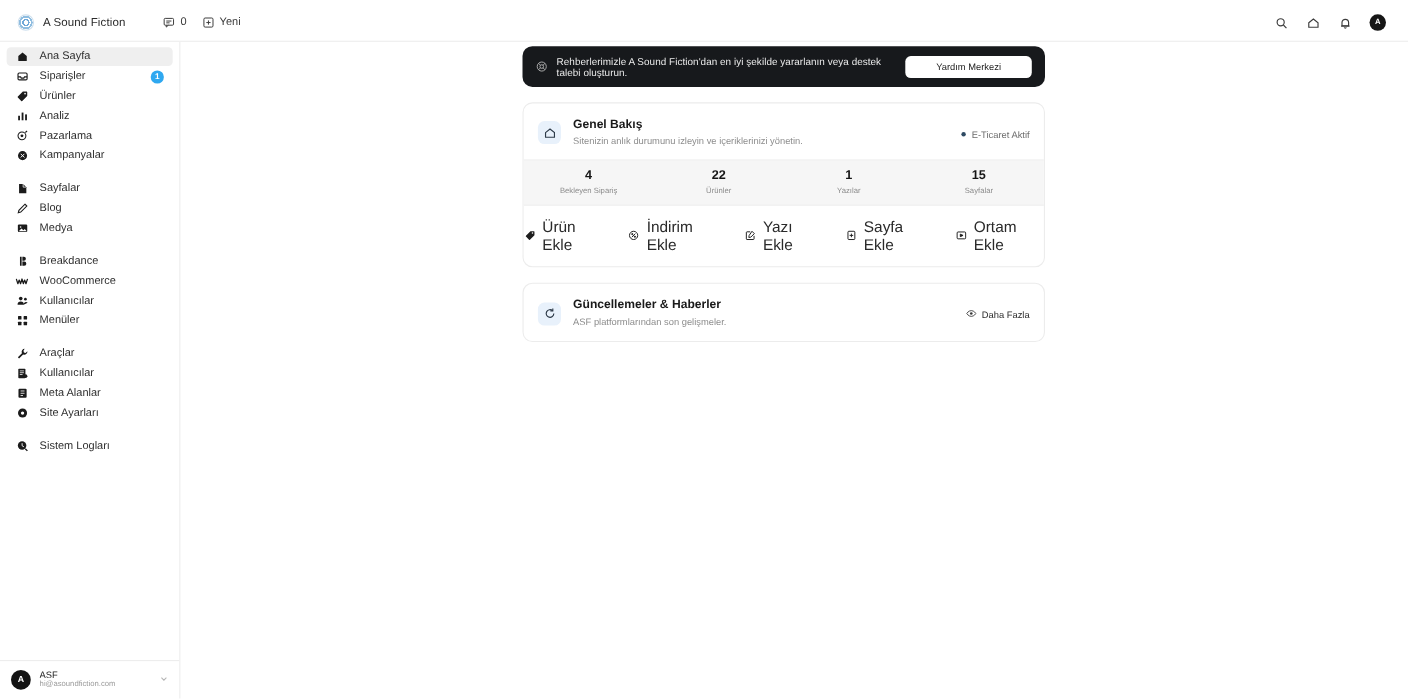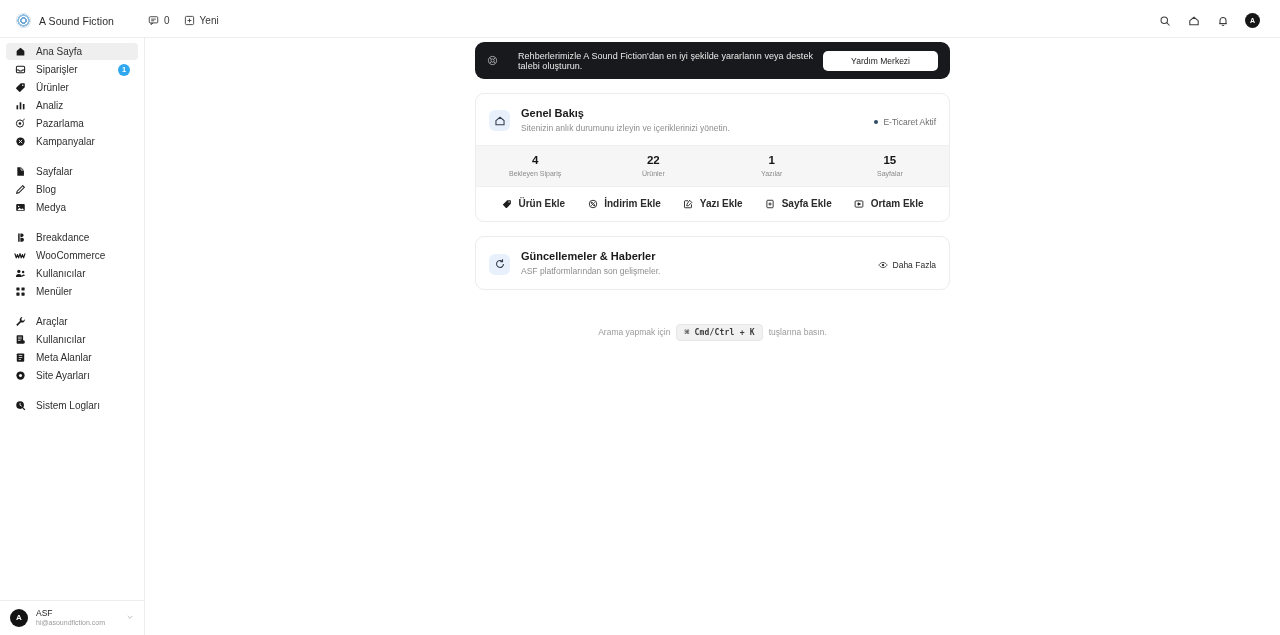--- a/index.html
+++ b/index.html
@@ -39,21 +39,21 @@
   .tb-avatar {
     width: 15px; height: 15px; border-radius: 50%;
     background: #161616; color: #fff;
     display: flex; align-items: center; justify-content: center;
     font-size: 7px; font-weight: 700;
   }
 
   
   .sidebar {
     position: absolute; top: 34px; left: 0;
-    width: 145px; height: 601px;
+    width: 164px; height: 601px;
     background: #ffffff;
     border-right: 1px solid #ededed;
     display: flex; flex-direction: column;
     z-index: 20;
   }
   .nav { padding-top: 8px; flex: 1 1 auto; overflow: hidden; }
   .nav-group { padding: 0 6px; }
   .nav-sep { height: 1px; background: transparent; margin: 10px 0 2px; }
   .nav-item {
     display: flex; align-items: center; gap: 10px;
@@ -103,21 +103,21 @@
   
   .banner {
     background: #17191c;
     border-radius: 9px;
     height: 37px;
     display: flex; align-items: center;
     padding: 0 12px 0 11px;
     color: #e8e8e8;
   }
   .banner-ic { width: 12px; height: 12px; flex: none; display: flex; align-items: center; justify-content: center; color: #b6b6b6; }
-  .banner-txt { font-size: 9px; margin-left: 20px; color: #eaeaea; letter-spacing: .05px; }
+  .banner-txt { font-size: 9px; margin-left: 8px; color: #eaeaea; letter-spacing: .05px; }
   .banner-btn {
     margin-left: auto;
     background: #ffffff; color: #1b1b1b;
     border: none; border-radius: 5px;
     font-size: 8.5px; font-family: inherit;
     padding: 5px 28px;
     cursor: pointer; white-space: nowrap;
   }
 
   
@@ -149,21 +149,21 @@
     border-top: 1px solid #f0f0f0;
     border-bottom: 1px solid #f0f0f0;
     padding: 7px 0 9px;
   }
   .stat { flex: 1; text-align: center; }
   .stat-val { font-size: 11.5px; font-weight: 700; color: #151515; line-height: 1.3; }
   .stat-lab { font-size: 7px; color: #8b8b8b; margin-top: 2px; }
 
   
   .actions { display: flex; justify-content: center; gap: 22px; padding: 11px 0 12px; }
-  .action { display: flex; align-items: flex-end; gap: 6px; font-size: 10px; color: #2a2a2a; cursor: pointer; font-weight: bold; }
+  .action { display: flex; align-items: center; gap: 6px; font-size: 14px; color: #2a2a2a; cursor: pointer; }
   .action-ic { width: 11px; height: 11px; display: flex; align-items: center; justify-content: center; color: #1d1d1d; flex: none; }
 
   
   .news-list { padding: 0 13px 16px 6px; }
   .news-item { padding: 4px 0 0 0; }
   .news-title { font-size: 9.5px; color: #1d1d1d; line-height: 1.3; cursor: pointer; }
   .news-date { font-size: 7px; color: #a8a8a8; margin-top: 3px; }
 
   
   .hint {
@@ -562,20 +562,15 @@
               <path d="M1.4 8 S3.8 3.8 8 3.8 S14.6 8 14.6 8 S12.2 12.2 8 12.2 S1.4 8 1.4 8 Z"></path>
               <circle cx="8" cy="8" r="1.9" fill="#3a3a3a" stroke="none"></circle>
             </svg>
           </span>
           <span class="head-right-txt" style="color:#2a2a2a;">Daha Fazla</span>
         </div>
       </div>
 
     </div>
 
-    <div class="hint">
-      <span>Arama yapmak için</span>
-      <span class="kbd">⌘ Cmd/Ctrl + K</span>
-      <span>tuşlarına basın.</span>
-    </div>
 
   </div>
 </div>
 
 </body></html>

